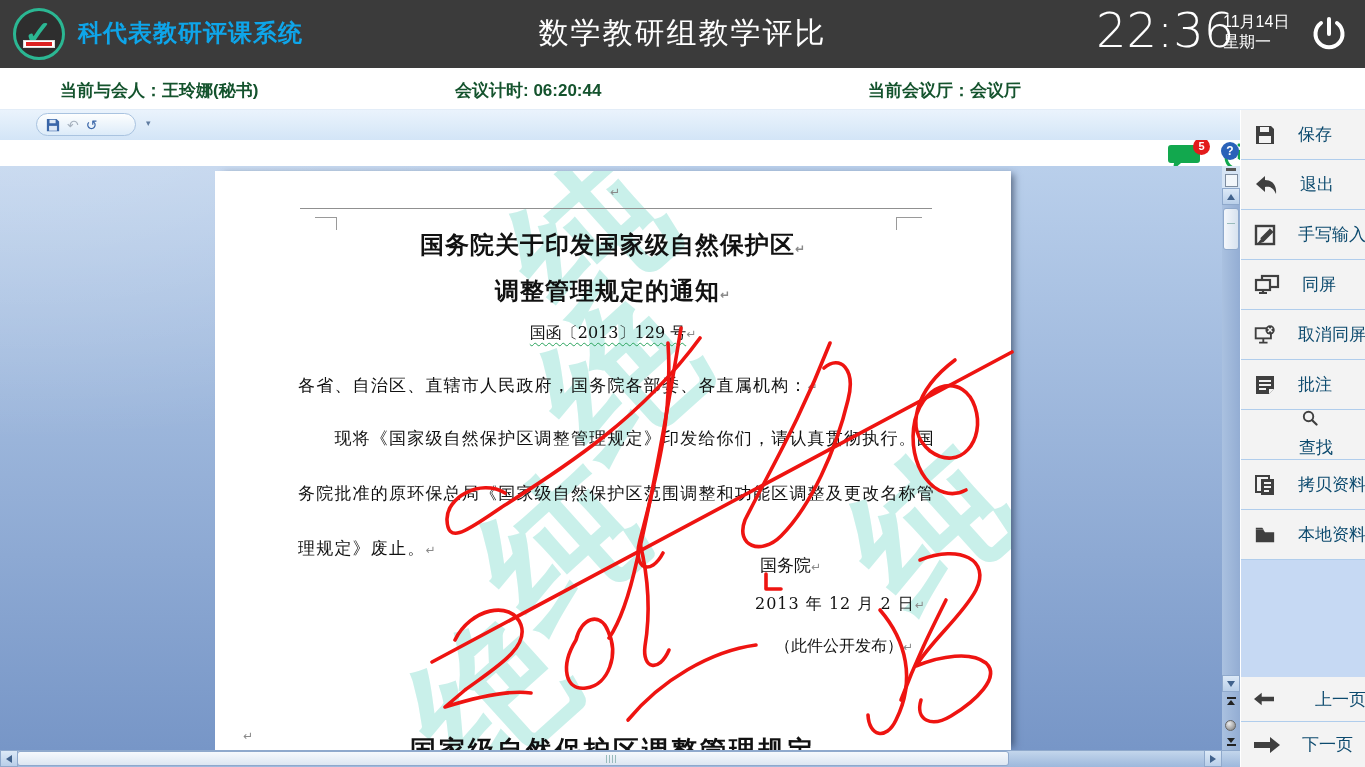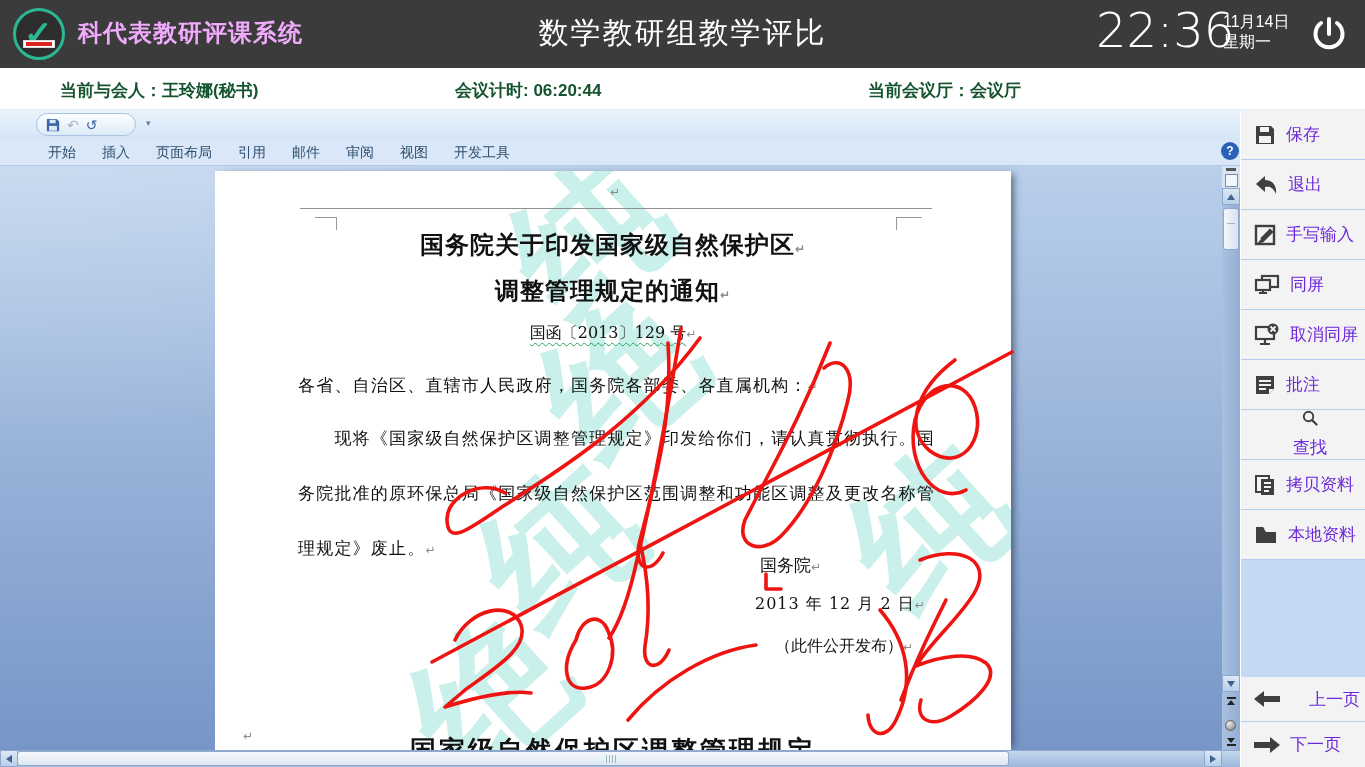--- a/index.html
+++ b/index.html
@@ -7,21 +7,21 @@
   #app{position:relative;width:1365px;height:767px;overflow:hidden;background:#fff;
        font-family:"Liberation Sans",sans-serif;}
 
   
   #topbar{position:absolute;left:0;top:0;width:1365px;height:68px;background:#3b3b3b;}
   #logo{position:absolute;left:13px;top:8px;width:52px;height:52px;border-radius:50%;
         border:3px solid #2bb793;background:#2e2e2e;}
   #logo .chk{position:absolute;left:8px;top:2px;font-size:34px;color:#2bb793;font-weight:bold;}
   #logo .strip{position:absolute;left:7px;bottom:9px;width:32px;height:8px;background:#fff;border:1px solid #ddd;}
   #logo .strip i{display:block;margin:1px 2px;height:4px;background:#d22;}
-  #app-title{position:absolute;left:78px;top:17px;font-size:24px;font-weight:bold;color:#f0abfc;letter-spacing:1px;}
+  #app-title{position:absolute;left:78px;top:17px;font-size:24px;font-weight:bold;color:#0ea5e9;letter-spacing:1px;}
   #session-title{position:absolute;left:0;right:0;top:13px;text-align:center;font-size:30px;color:#fefefe;letter-spacing:2px;}
   #clock-time{position:absolute;left:1096px;top:2px;font-size:48px;color:#fff;font-family:"DejaVu Sans",sans-serif;font-weight:200;}
   #clock-date{position:absolute;left:1223px;top:12px;color:#fff;font-size:16px;line-height:20px;}
   #power-btn{position:absolute;left:1308px;top:13px;width:42px;height:42px;cursor:pointer;}
 
   
   #subbar{position:absolute;left:0;top:68px;width:1365px;height:42px;background:#fff;border-bottom:1px solid #e3edf8;}
   .subtxt{position:absolute;top:11px;font-size:17px;color:#14532d;font-weight:bold;}
   #attendee{left:60px;} #timer{left:455px;} #hall{left:868px;}
   .gicon{position:absolute;top:74px;cursor:pointer;}
@@ -96,21 +96,21 @@
   #hscroll{position:absolute;left:0;top:640px;width:1240px;height:17px;background:linear-gradient(#c3d6ec,#9db8dc);border-top:1px solid #8fa9cc;}
   #hthumb{position:absolute;left:17px;top:641px;width:992px;height:15px;border-radius:3px;
         background:linear-gradient(#f6f9fc,#dde7f2);border:1px solid #8fa9cc;cursor:grab;}
   #hthumb .grip{position:absolute;left:588px;top:3px;display:flex;gap:2px;}
   #hthumb .grip i{width:1px;height:8px;background:#9bb;}
 
   
   #sidebar{position:absolute;left:1240px;top:110px;width:125px;height:657px;background:#c6d9f3;border-left:1px solid #ffffff;}
   .side-btn{position:absolute;left:0;width:125px;height:50px;background:#f3f3f3;border-bottom:1px solid #b0cdec;
         display:flex;align-items:center;gap:10px;padding-left:13px;cursor:pointer;}
-  .side-btn span{font-size:17px;color:#6d28d9;white-space:nowrap;}
+  .side-btn span{font-size:17px;color:#0c4a6e;white-space:nowrap;margin-left:12px;}
   .nav-btn{height:45px;}
   #sb-gap{position:absolute;left:0;top:450px;width:125px;height:117px;background:#c6d9f3;}
 </style>
 </head>
 <body>
 
 <div id="app">
 
   <div id="topbar">
     <div id="logo">
@@ -179,30 +179,20 @@
           <path d="M1 1 h11 l3 3 v11 H1z" fill="#3a66a8"></path>
           <rect x="4" y="2" width="7" height="4" fill="#dce8f6"></rect>
           <rect x="3.5" y="9" width="9" height="5.5" fill="#dce8f6"></rect>
         </svg>
         <span class="qat-g" style="color:#a7b2bf;">↶</span>
         <span class="qat-g" style="color:#3a66a8;">↺</span>
       </div>
       <span id="qat-more">▾</span>
     </div>
 
-    <div id="tabs">
-      <span class="tab">开始</span>
-      <span class="tab">插入</span>
-      <span class="tab">页面布局</span>
-      <span class="tab">引用</span>
-      <span class="tab">邮件</span>
-      <span class="tab">审阅</span>
-      <span class="tab">视图</span>
-      <span class="tab">开发工具</span>
-    </div>
     <div id="help-btn">?</div>
 
     <div id="viewport">
       <div id="page" style="left:215px;top:5px;">
 
         <div class="wm" style="left:300px;top:-10px;">纯</div>
         <div class="wm" style="left:330px;top:130px;">绝</div>
         <div class="wm" style="left:270px;top:300px;">纯</div>
         <div class="wm" style="left:200px;top:450px;">绝</div>
         <div class="wm" style="left:640px;top:280px;">纯</div>

